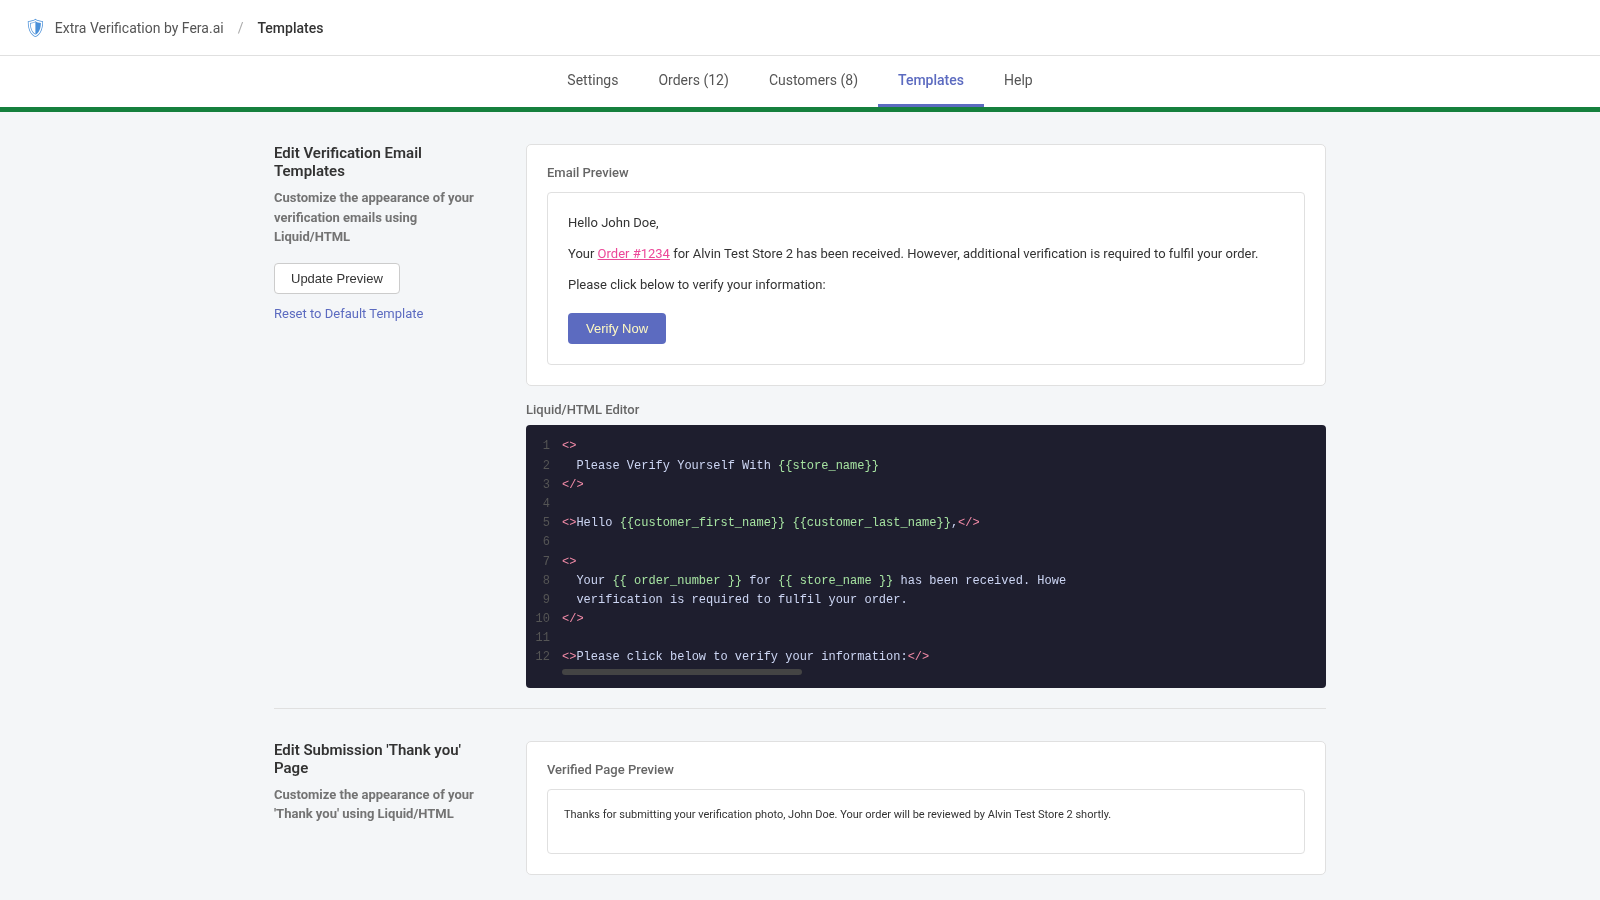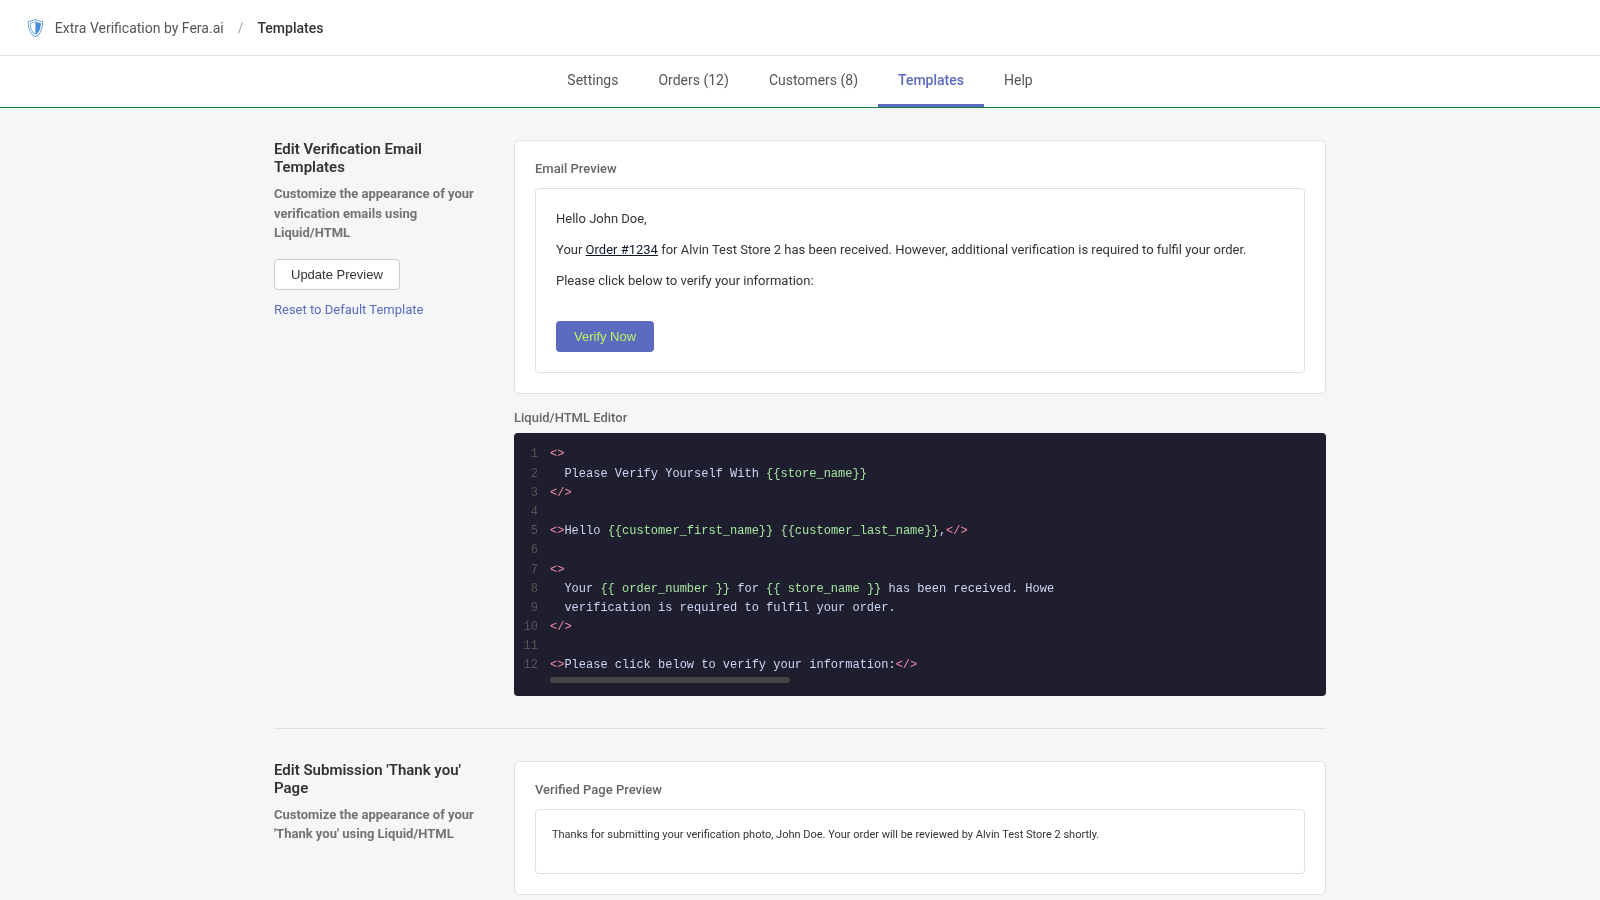--- a/index.html
+++ b/index.html
@@ -6,50 +6,50 @@
     body { font-family: -apple-system, BlinkMacSystemFont, 'Segoe UI', Roboto, sans-serif; background: #f4f6f8; color: #333; font-size: 14px; }
 
     
     .top-bar { background: #fff; border-bottom: 1px solid #e0e0e0; padding: 0 24px; display: flex; align-items: center; height: 56px; }
     .app-title { display: flex; align-items: center; gap: 8px; font-size: 14px; color: #555; }
     .app-title .shield-icon { color: #4a90d9; font-size: 18px; }
     .app-title .separator { color: #aaa; margin: 0 6px; }
     .app-title .page-name { color: #333; font-weight: 500; }
 
     
-    .nav { background: #fff; border-bottom: 1px solid #15803d; display: flex; justify-content: center; padding: 0 24px; }
+    .nav { background: #fff; border-bottom: 5px solid #15803d; display: flex; justify-content: center; padding: 0 24px; }
     .nav-item { padding: 16px 20px; font-size: 14px; color: #555; cursor: pointer; border-bottom: 3px solid transparent; text-decoration: none; display: inline-block; }
     .nav-item.active { color: #5c6bc0; border-bottom: 3px solid #5c6bc0; font-weight: 500; }
 
     
     .main { padding: 32px 24px; max-width: 1100px; margin: 0 auto; }
 
     
-    .section { display: flex; gap: 20px; margin-bottom: 32px; padding-bottom: 32px; border-bottom: 1px solid #e0e0e0; }
+    .section { display: flex; gap: 32px; margin-bottom: 32px; padding-bottom: 20px; border-bottom: 1px solid #e0e0e0; }
     .section:last-child { border-bottom: none; }
 
     .section-left { width: 220px; flex-shrink: 0; }
     .section-title { font-size: 15px; font-weight: 600; color: #333; margin-bottom: 8px; }
     .section-desc { font-size: 13px; color: #737373; line-height: 1.5; margin-bottom: 16px; font-weight: bold; }
     .btn-update { border: 1px solid #ccc; background: #fff; padding: 7px 16px; border-radius: 4px; cursor: pointer; font-size: 13px; color: #333; margin-bottom: 12px; display: block; }
     .btn-reset { background: none; border: none; color: #5c6bc0; font-size: 13px; cursor: pointer; padding: 0; text-decoration: none; display: block; }
 
     .section-right { flex: 1; }
 
     
     .preview-card { background: #fff; border: 1px solid #e0e0e0; border-radius: 5px; padding: 20px; margin-bottom: 16px; }
     .preview-label { font-size: 13px; color: #666; margin-bottom: 12px; font-weight: 500; }
 
     
     .email-preview { border: 1px solid #e0e0e0; border-radius: 4px; padding: 20px; background: #fff; }
     .email-subject { font-size: 20px; font-weight: 400; color: #333; margin-bottom: 12px; }
     .email-body { font-size: 13px; color: #333; line-height: 1.6; }
     .email-body p { margin-bottom: 10px; }
-    .email-link { color: #0f172a; text-decoration: underline; }
-    .btn-verify { background: #5c6bc0; color: #bef264; border: none; padding: 8px 18px; border-radius: 4px; cursor: pointer; font-size: 13px; margin-top: 20px; }
+    .email-link { color: #ec4899; text-decoration: underline; }
+    .btn-verify { background: #5c6bc0; color: #fef9c3; border: none; padding: 8px 18px; border-radius: 4px; cursor: pointer; font-size: 13px; margin-top: 8px; }
 
     
     .editor-label { font-size: 13px; color: #666; margin-bottom: 8px; font-weight: 500; }
     .code-editor { background: #1e1e2e; border-radius: 4px; padding: 12px 0; overflow: hidden; font-family: 'Courier New', Courier, monospace; font-size: 12px; line-height: 1.6; }
     .code-line { display: flex; }
     .line-num { color: #555; width: 36px; text-align: right; padding-right: 12px; flex-shrink: 0; user-select: none; }
     .line-code { color: #cdd6f4; white-space: pre; }
     .code-tag { color: #f38ba8; }
     .code-template { color: #a6e3a1; }
     .scrollbar-area { height: 8px; background: #1e1e2e; position: relative; }

